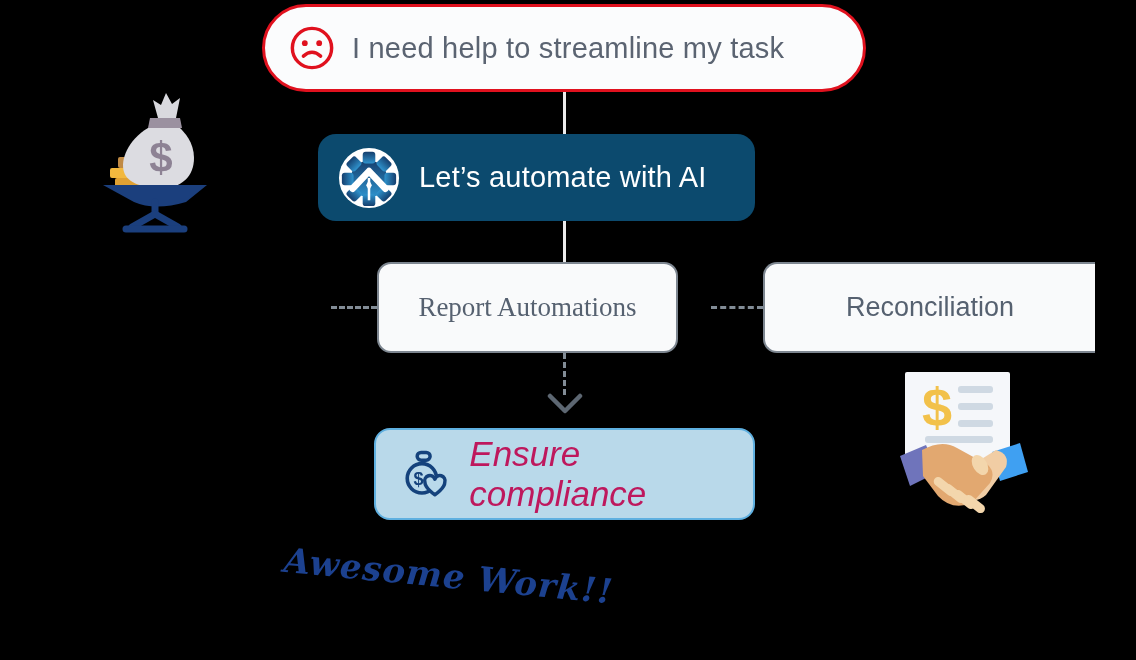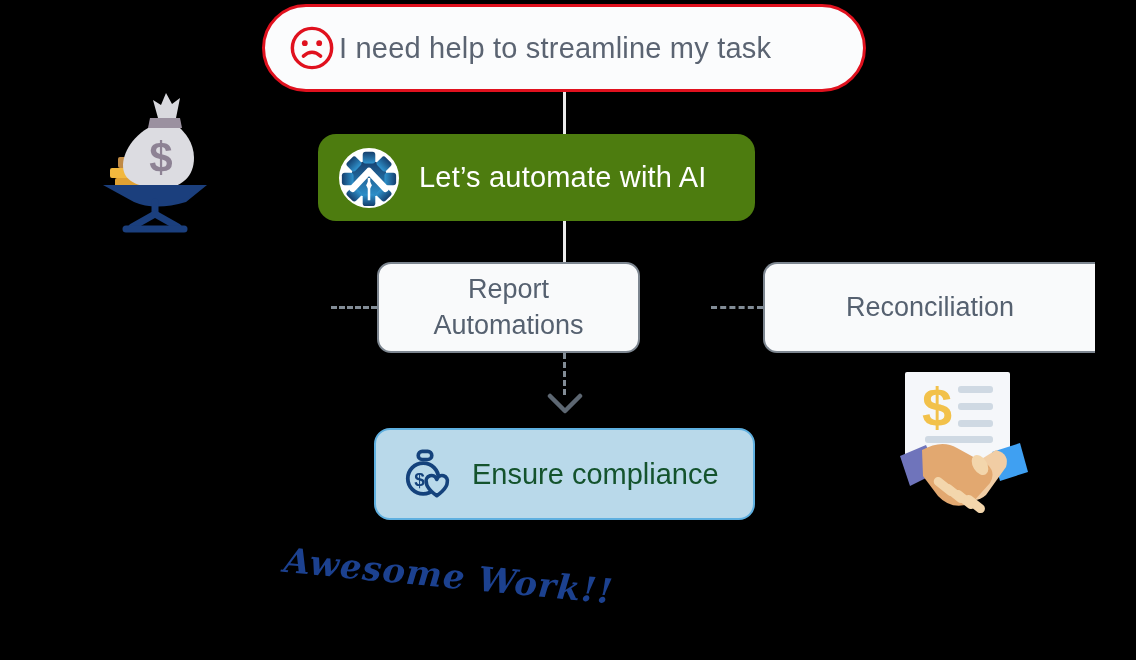--- a/index.html
+++ b/index.html
@@ -2,54 +2,54 @@
 <html><head>
 <meta charset="utf-8">
 <style>
   html,body{margin:0;padding:0;background:#000;}
   .canvas{position:relative;width:1136px;height:660px;background:#000;overflow:hidden;
           font-family:"Liberation Sans", sans-serif;}
 
   
   .bubble{position:absolute;left:262px;top:4px;width:604px;height:88px;box-sizing:border-box;
           background:#fbfcfd;border:3px solid #e0111e;border-radius:46px;
-          display:flex;align-items:center;gap:4px;padding-left:24px;}
+          display:flex;align-items:center;gap:17px;padding-left:24px;}
   .bubble .label{font-size:29px;color:#5b6472;letter-spacing:.2px;}
 
   
   .vline{position:absolute;left:563px;width:3px;background:#ececec;}
   .vline1{top:92px;height:42px;}
   .vline2{top:221px;height:42px;}
 
   
   .pill{position:absolute;left:318px;top:134px;width:437px;height:87px;box-sizing:border-box;
-        background:#4d7c0f;border-radius:18px;display:flex;align-items:center;gap:19px;padding-left:20px;}
+        background:#0c4a6e;border-radius:18px;display:flex;align-items:center;gap:19px;padding-left:20px;}
   .pill .label{font-size:29px;color:#ffffff;letter-spacing:.2px;}
 
   
   .task-box{position:absolute;top:262px;height:91px;box-sizing:border-box;background:#f9fafb;
             border:2px solid #7d8690;border-radius:14px;display:flex;align-items:center;justify-content:center;}
   .task-box .label{font-size:27px;color:#566170;text-align:center;line-height:1.3;}
   .box1{left:2px;width:328px;}
-  .box2{left:377px;width:263px;}
+  .box2{left:377px;width:301px;font-family:Liberation Serif, serif;}
   .box2 .label{max-width:230px;}
   .box3{left:763px;width:332px;border-right:none;border-top-right-radius:0;border-bottom-right-radius:0;}
 
   
   .hdash{position:absolute;top:306px;height:0;border-top:3px dashed #828c96;}
   .hdash1{left:331px;width:46px;}
   .hdash2{left:711px;width:52px;}
   .vdash{position:absolute;left:563px;top:353px;height:42px;width:0;border-left:3px dashed #828c96;}
   .arrowhead{position:absolute;left:547px;top:392px;}
 
   
   .compliance{position:absolute;left:374px;top:428px;width:381px;height:92px;box-sizing:border-box;
               background:#b9d9ea;border:2px solid #5fb0e0;border-radius:16px;
               display:flex;align-items:center;gap:18px;padding-left:20px;}
-  .compliance .label{font-size:29px;color:#14532d;}
+  .compliance .label{font-size:35px;color:#be185d;font-style:italic;}
 
   
   .awesome{position:absolute;left:286px;top:540px;width:270px;
            font-family:"DejaVu Serif", serif;font-style:italic;font-weight:bold;
            font-size:34px;color:#1c418f;letter-spacing:1px;
            transform:rotate(5.5deg);transform-origin:left top;white-space:nowrap;}
 
   
   .money-scale{position:absolute;left:98px;top:88px;}
   .handshake{position:absolute;left:892px;top:368px;}

